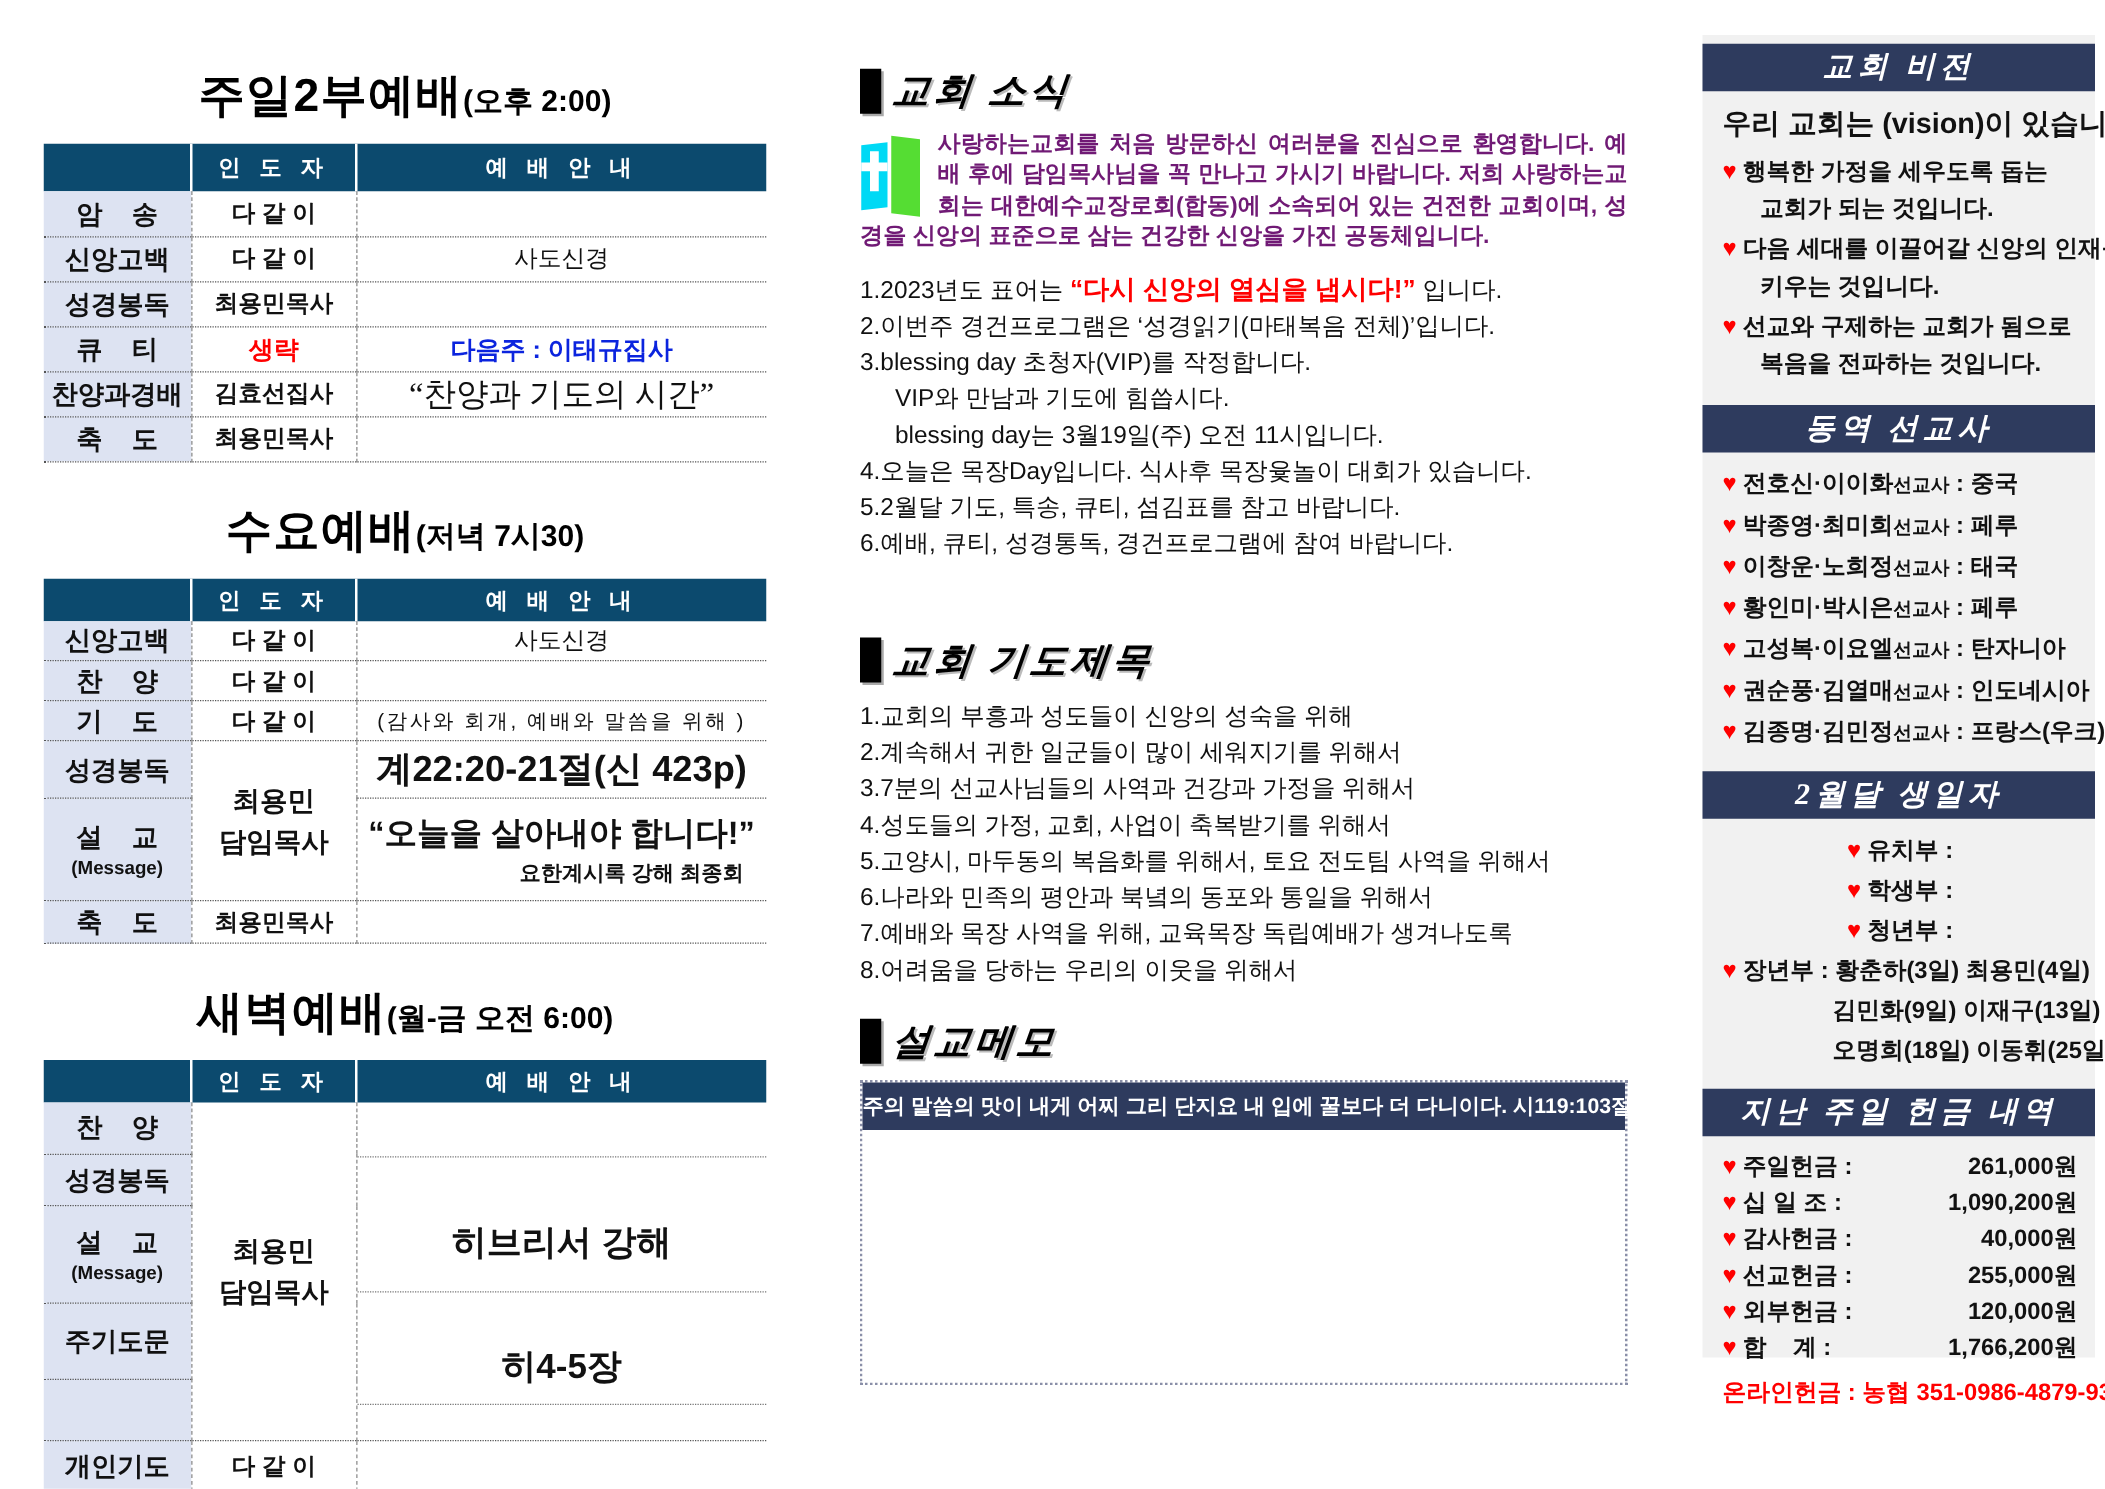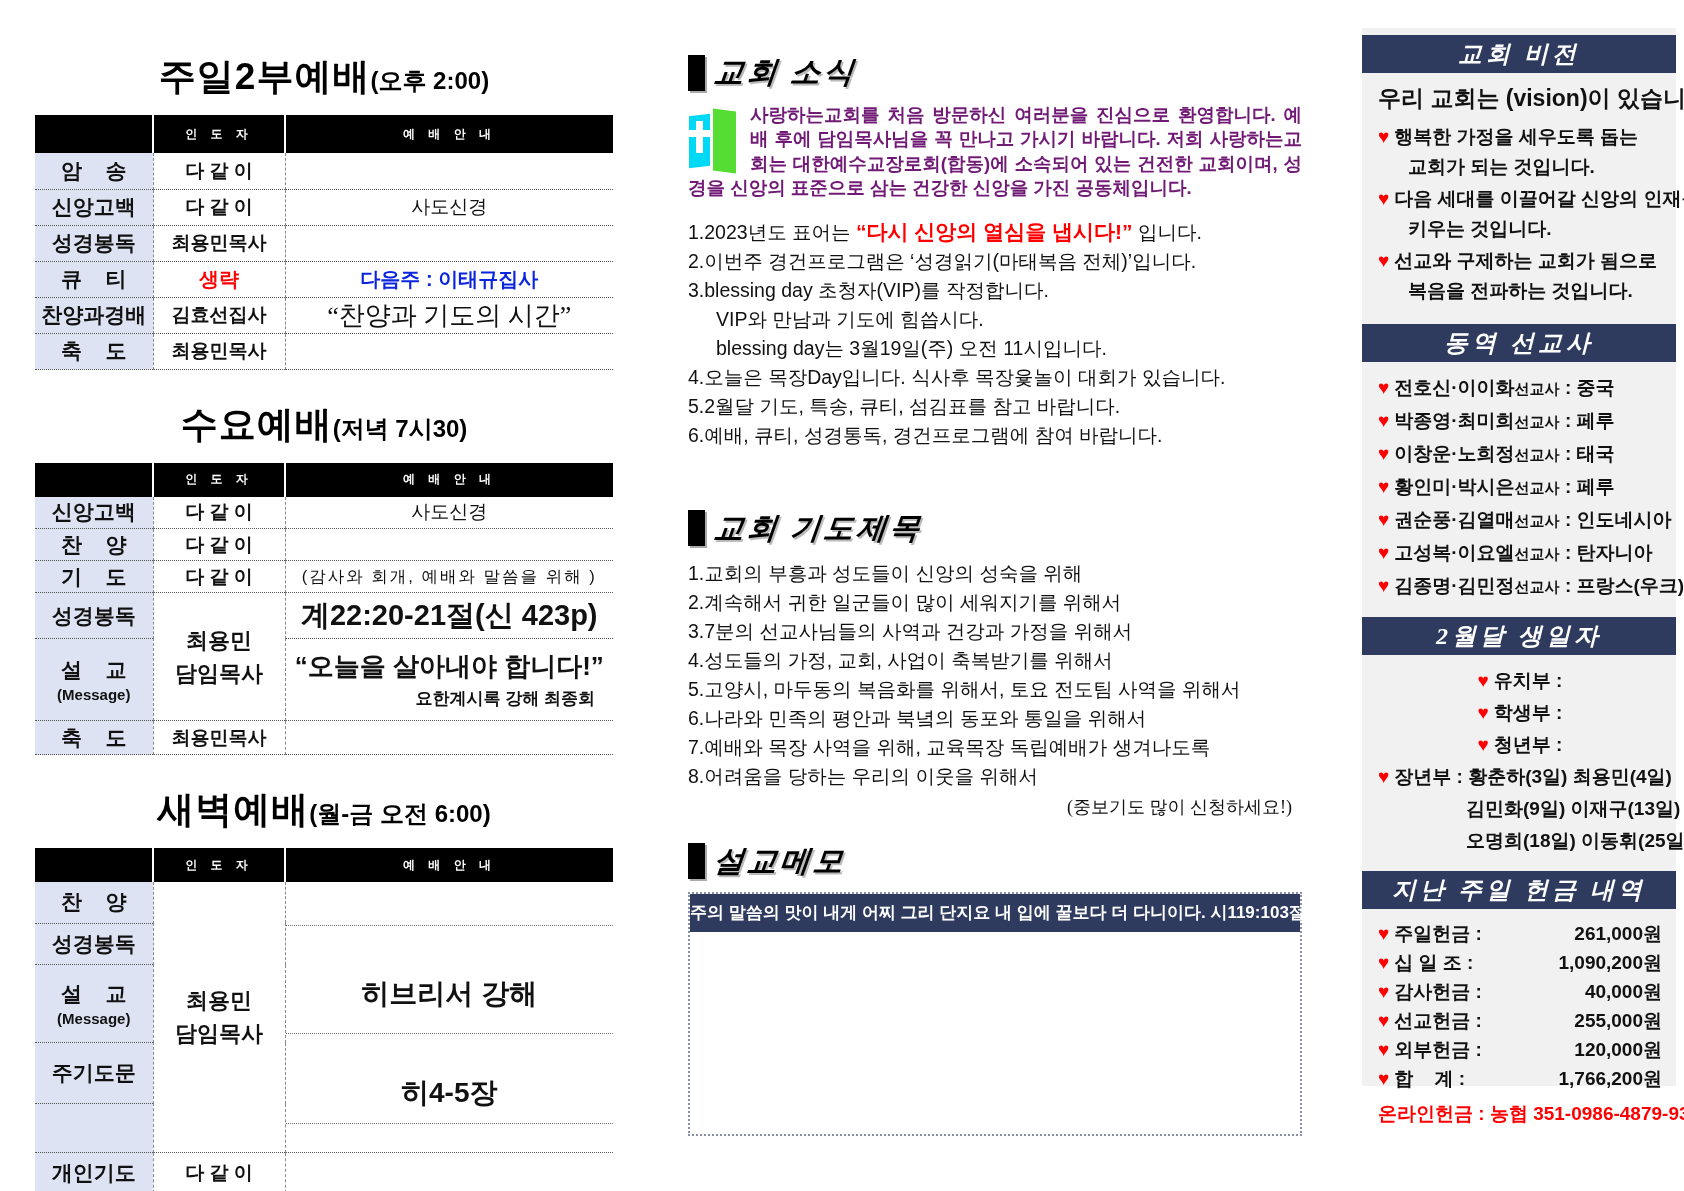--- a/index.html
+++ b/index.html
@@ -7,21 +7,21 @@
   .page { position:relative; width:1684px; height:1191px; }
 
   
   .col-left { position:absolute; left:35px; top:52px; width:578px; }
   .svc-title { text-align:center; font-weight:bold; margin-top:0; white-space:nowrap; }
   .svc-title .main { font-size:37px; letter-spacing:1px; color:#000; }
   .svc-title .time { font-size:24px; color:#000; }
   .svc-gap1 { margin-top:30px; }
   table.svc { width:100%; border-collapse:collapse; margin-top:13px; table-layout:fixed; }
   table.svc col.c1 { width:118px; } table.svc col.c2 { width:132px; }
-  table.svc th { background:#000000; color:#fff; font-size:12px; font-weight:bold; letter-spacing:5px; }
+  table.svc th { background:#0c4a6e; color:#fff; font-size:18px; font-weight:bold; letter-spacing:5px; }
   table.svc th.sep { border-left:2px solid #fff; }
   table.svc td { border-bottom:1px dotted #555; vertical-align:middle; text-align:center; }
   td.lbl { background:#dde3f2; font-weight:bold; font-size:21px; white-space:pre; }
   td.lbl .sub { font-size:15px; display:block; margin-top:2px; }
   td.ldr { border-left:1px dashed #888; border-right:1px dashed #888; font-weight:bold; font-size:19px; white-space:pre; }
   td.gde { font-size:19px; }
   .t1 th { height:38px; } .t1 td { height:36px; }
   .t2 th { height:34px; }
   .red-b { color:#f00; font-weight:bold; font-size:20px; }
   .blue-b { color:#0b24de; font-weight:bold; font-size:20px; }
@@ -264,21 +264,20 @@
         <span class="txt">교회 기도제목</span>
       </div>
       <div class="pray-line">1.교회의 부흥과 성도들이 신앙의 성숙을 위해</div>
       <div class="pray-line">2.계속해서 귀한 일군들이 많이 세워지기를 위해서</div>
       <div class="pray-line">3.7분의 선교사님들의 사역과 건강과 가정을 위해서</div>
       <div class="pray-line">4.성도들의 가정, 교회, 사업이 축복받기를 위해서</div>
       <div class="pray-line">5.고양시, 마두동의 복음화를 위해서, 토요 전도팀 사역을 위해서</div>
       <div class="pray-line">6.나라와 민족의 평안과 북녘의 동포와 통일을 위해서</div>
       <div class="pray-line">7.예배와 목장 사역을 위해, 교육목장 독립예배가 생겨나도록</div>
       <div class="pray-line">8.어려움을 당하는 우리의 이웃을 위해서</div>
-      <div class="pray-note-row">(중보기도 많이 신청하세요!)</div>
     </div>
 
     <div class="sermon-sec">
       <div class="sec-head">
         <span class="sec-block"></span>
         <span class="txt">설교메모</span>
       </div>
       <div class="sermon-box">
         <div class="verse-bar">주의 말씀의 맛이 내게 어찌 그리 단지요 내 입에 꿀보다 더 다니이다. 시119:103절</div>
         <div class="sermon-body"></div>
@@ -304,22 +303,22 @@
         <div class="v-line2">복음을 전파하는 것입니다.</div>
       </div>
     </div>
 
     <div class="rbar">동역 선교사</div>
     <div class="rsec">
       <div class="m-line"><span class="heart">♥</span><span>전호신·이이화</span><span class="m-suffix">선교사</span><span class="m-sep"> : </span><span>중국</span></div>
       <div class="m-line"><span class="heart">♥</span><span>박종영·최미희</span><span class="m-suffix">선교사</span><span class="m-sep"> : </span><span>페루</span></div>
       <div class="m-line"><span class="heart">♥</span><span>이창운·노희정</span><span class="m-suffix">선교사</span><span class="m-sep"> : </span><span>태국</span></div>
       <div class="m-line"><span class="heart">♥</span><span>황인미·박시은</span><span class="m-suffix">선교사</span><span class="m-sep"> : </span><span>페루</span></div>
+      <div class="m-line"><span class="heart">♥</span><span>고성복·이요엘</span><span class="m-suffix">선교사</span><span class="m-sep"> : </span><span>탄자니아</span></div>
       <div class="m-line"><span class="heart">♥</span><span>권순풍·김열매</span><span class="m-suffix">선교사</span><span class="m-sep"> : </span><span>인도네시아</span></div>
-      <div class="m-line"><span class="heart">♥</span><span>고성복·이요엘</span><span class="m-suffix">선교사</span><span class="m-sep"> : </span><span>탄자니아</span></div>
       <div class="m-line"><span class="heart">♥</span><span>김종명·김민정</span><span class="m-suffix">선교사</span><span class="m-sep"> : </span><span>프랑스(우크)</span></div>
     </div>
 
     <div class="rbar">2월달 생일자</div>
     <div class="rsec">
       <div class="b-line"><span class="heart">♥</span><span>유치부 :</span> <span></span></div>
       <div class="b-line"><span class="heart">♥</span><span>학생부 :</span> <span></span></div>
       <div class="b-line"><span class="heart">♥</span><span>청년부 :</span> <span></span></div>
       <div class="b-line"><span class="heart">♥</span><span>장년부 :</span> <span>황춘하(3일) 최용민(4일)</span></div>
       <div class="b-extra">김민화(9일) 이재구(13일)</div>

